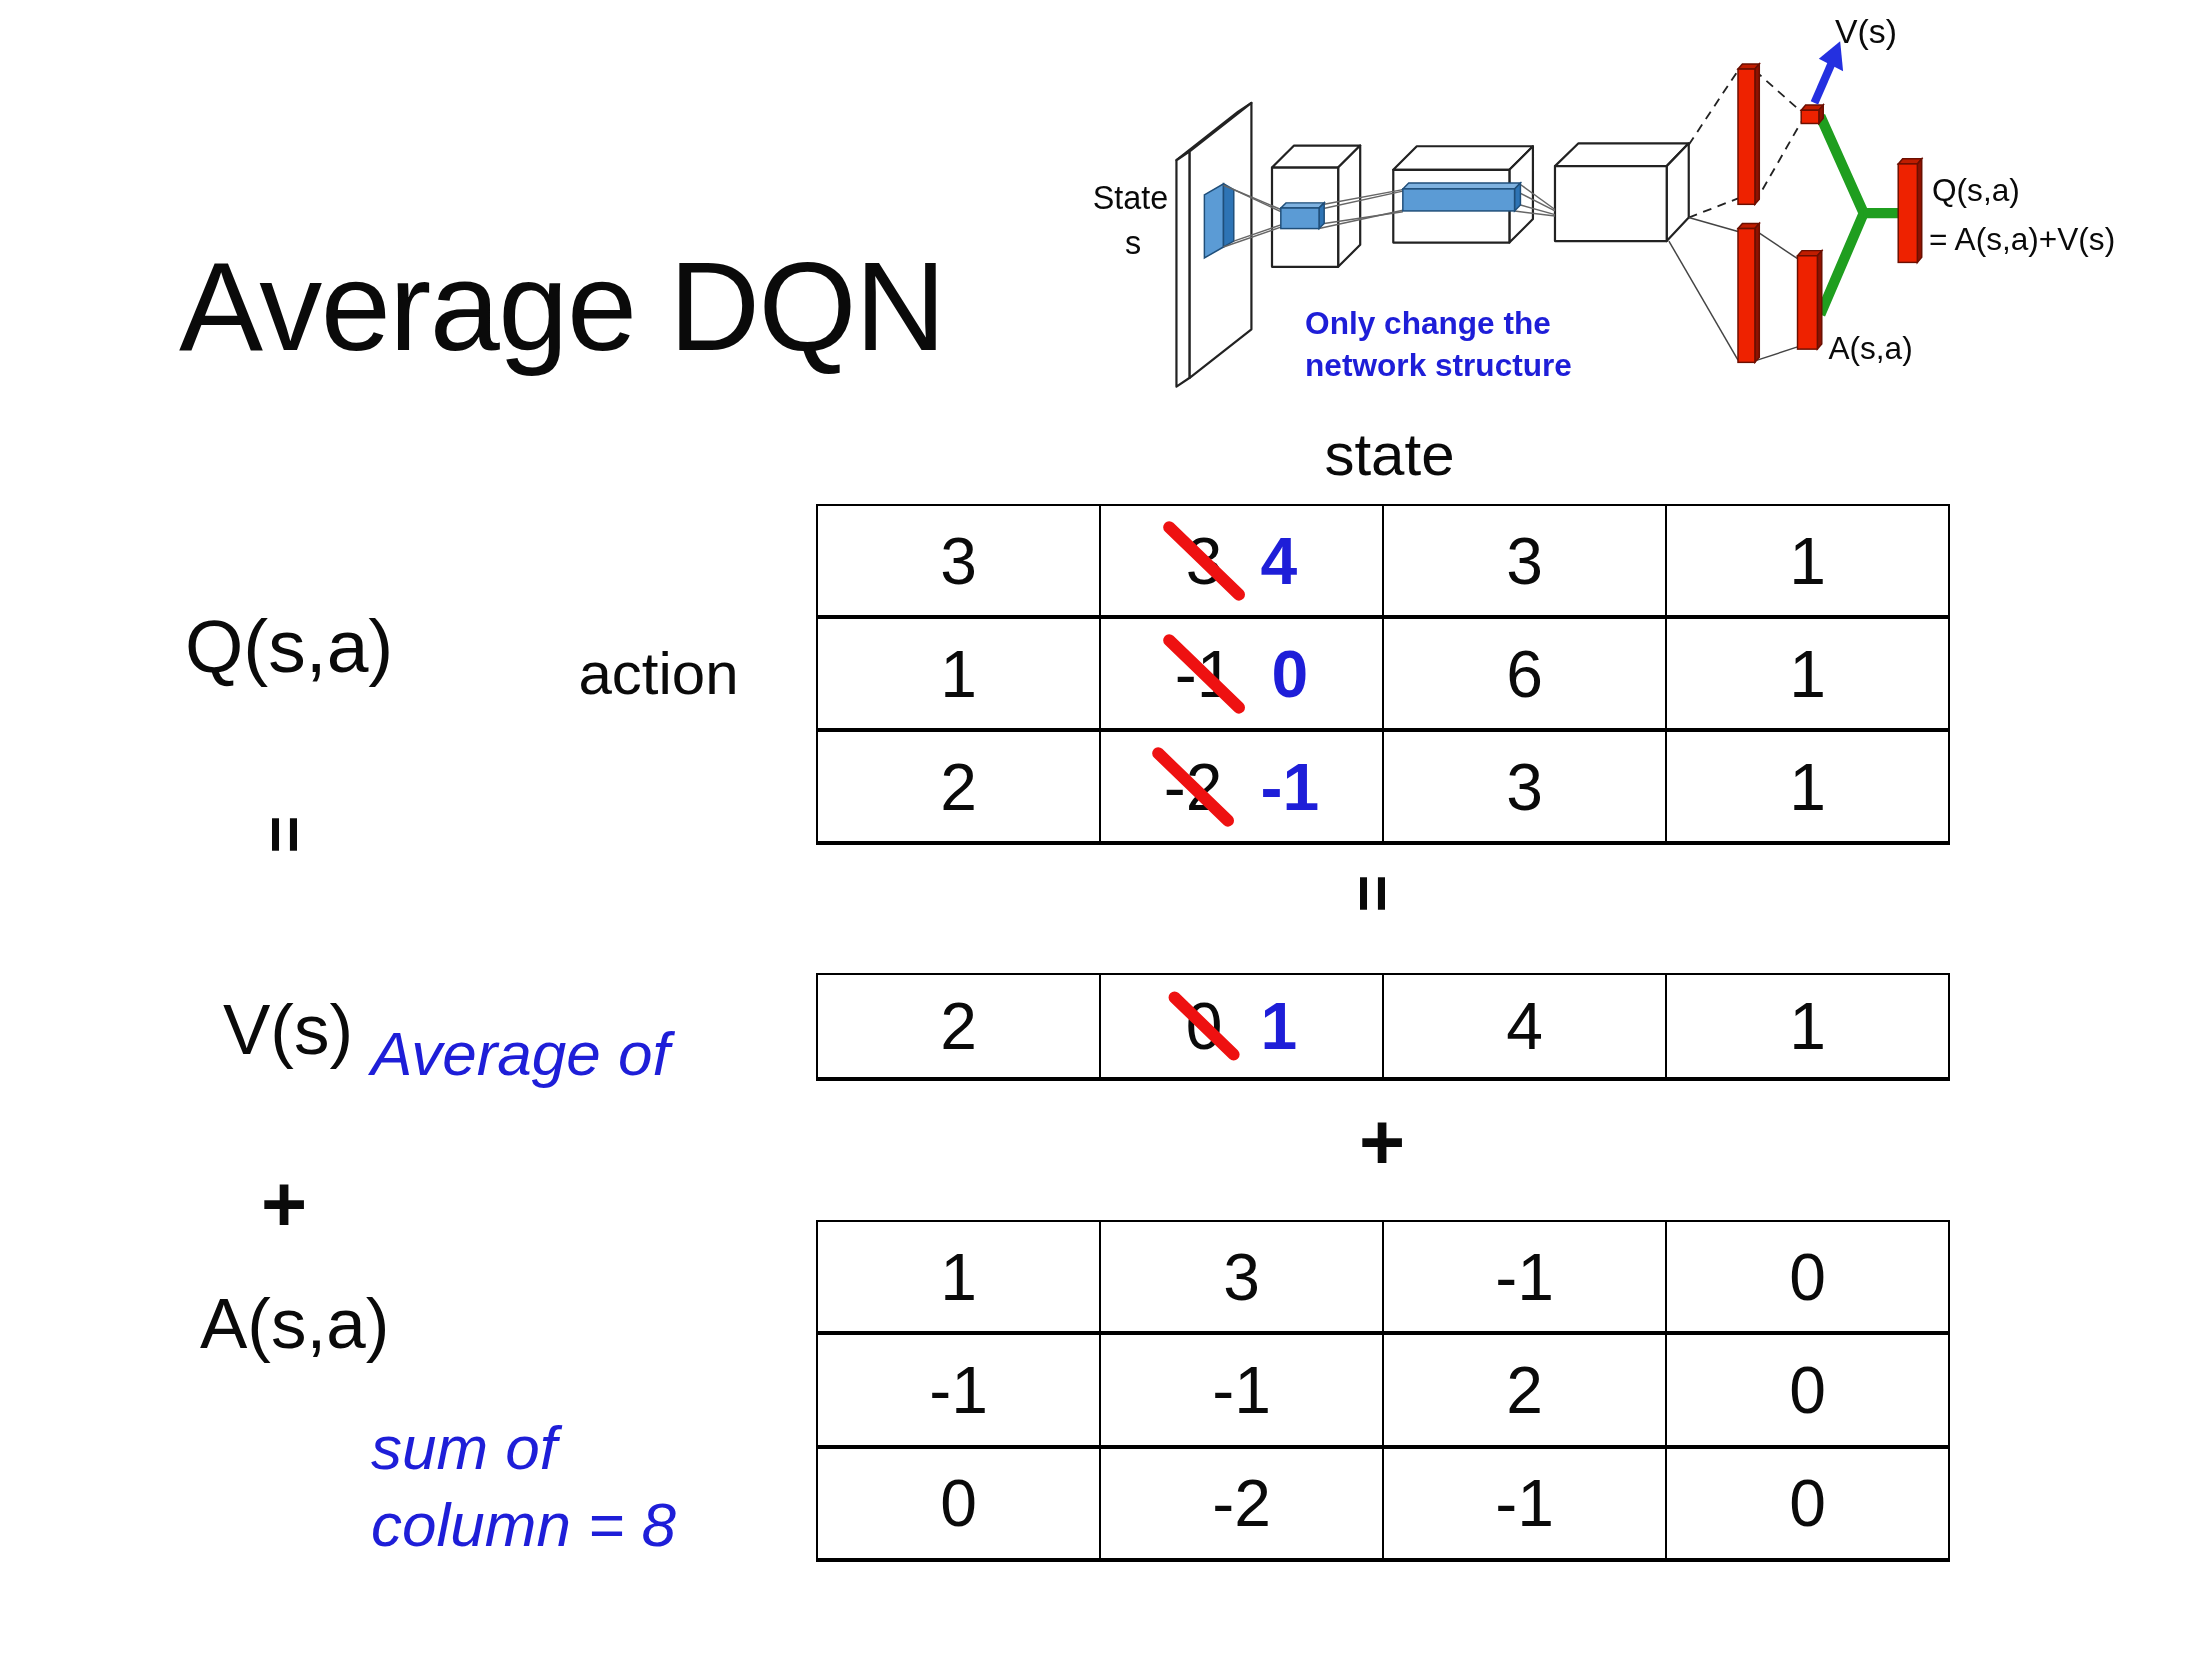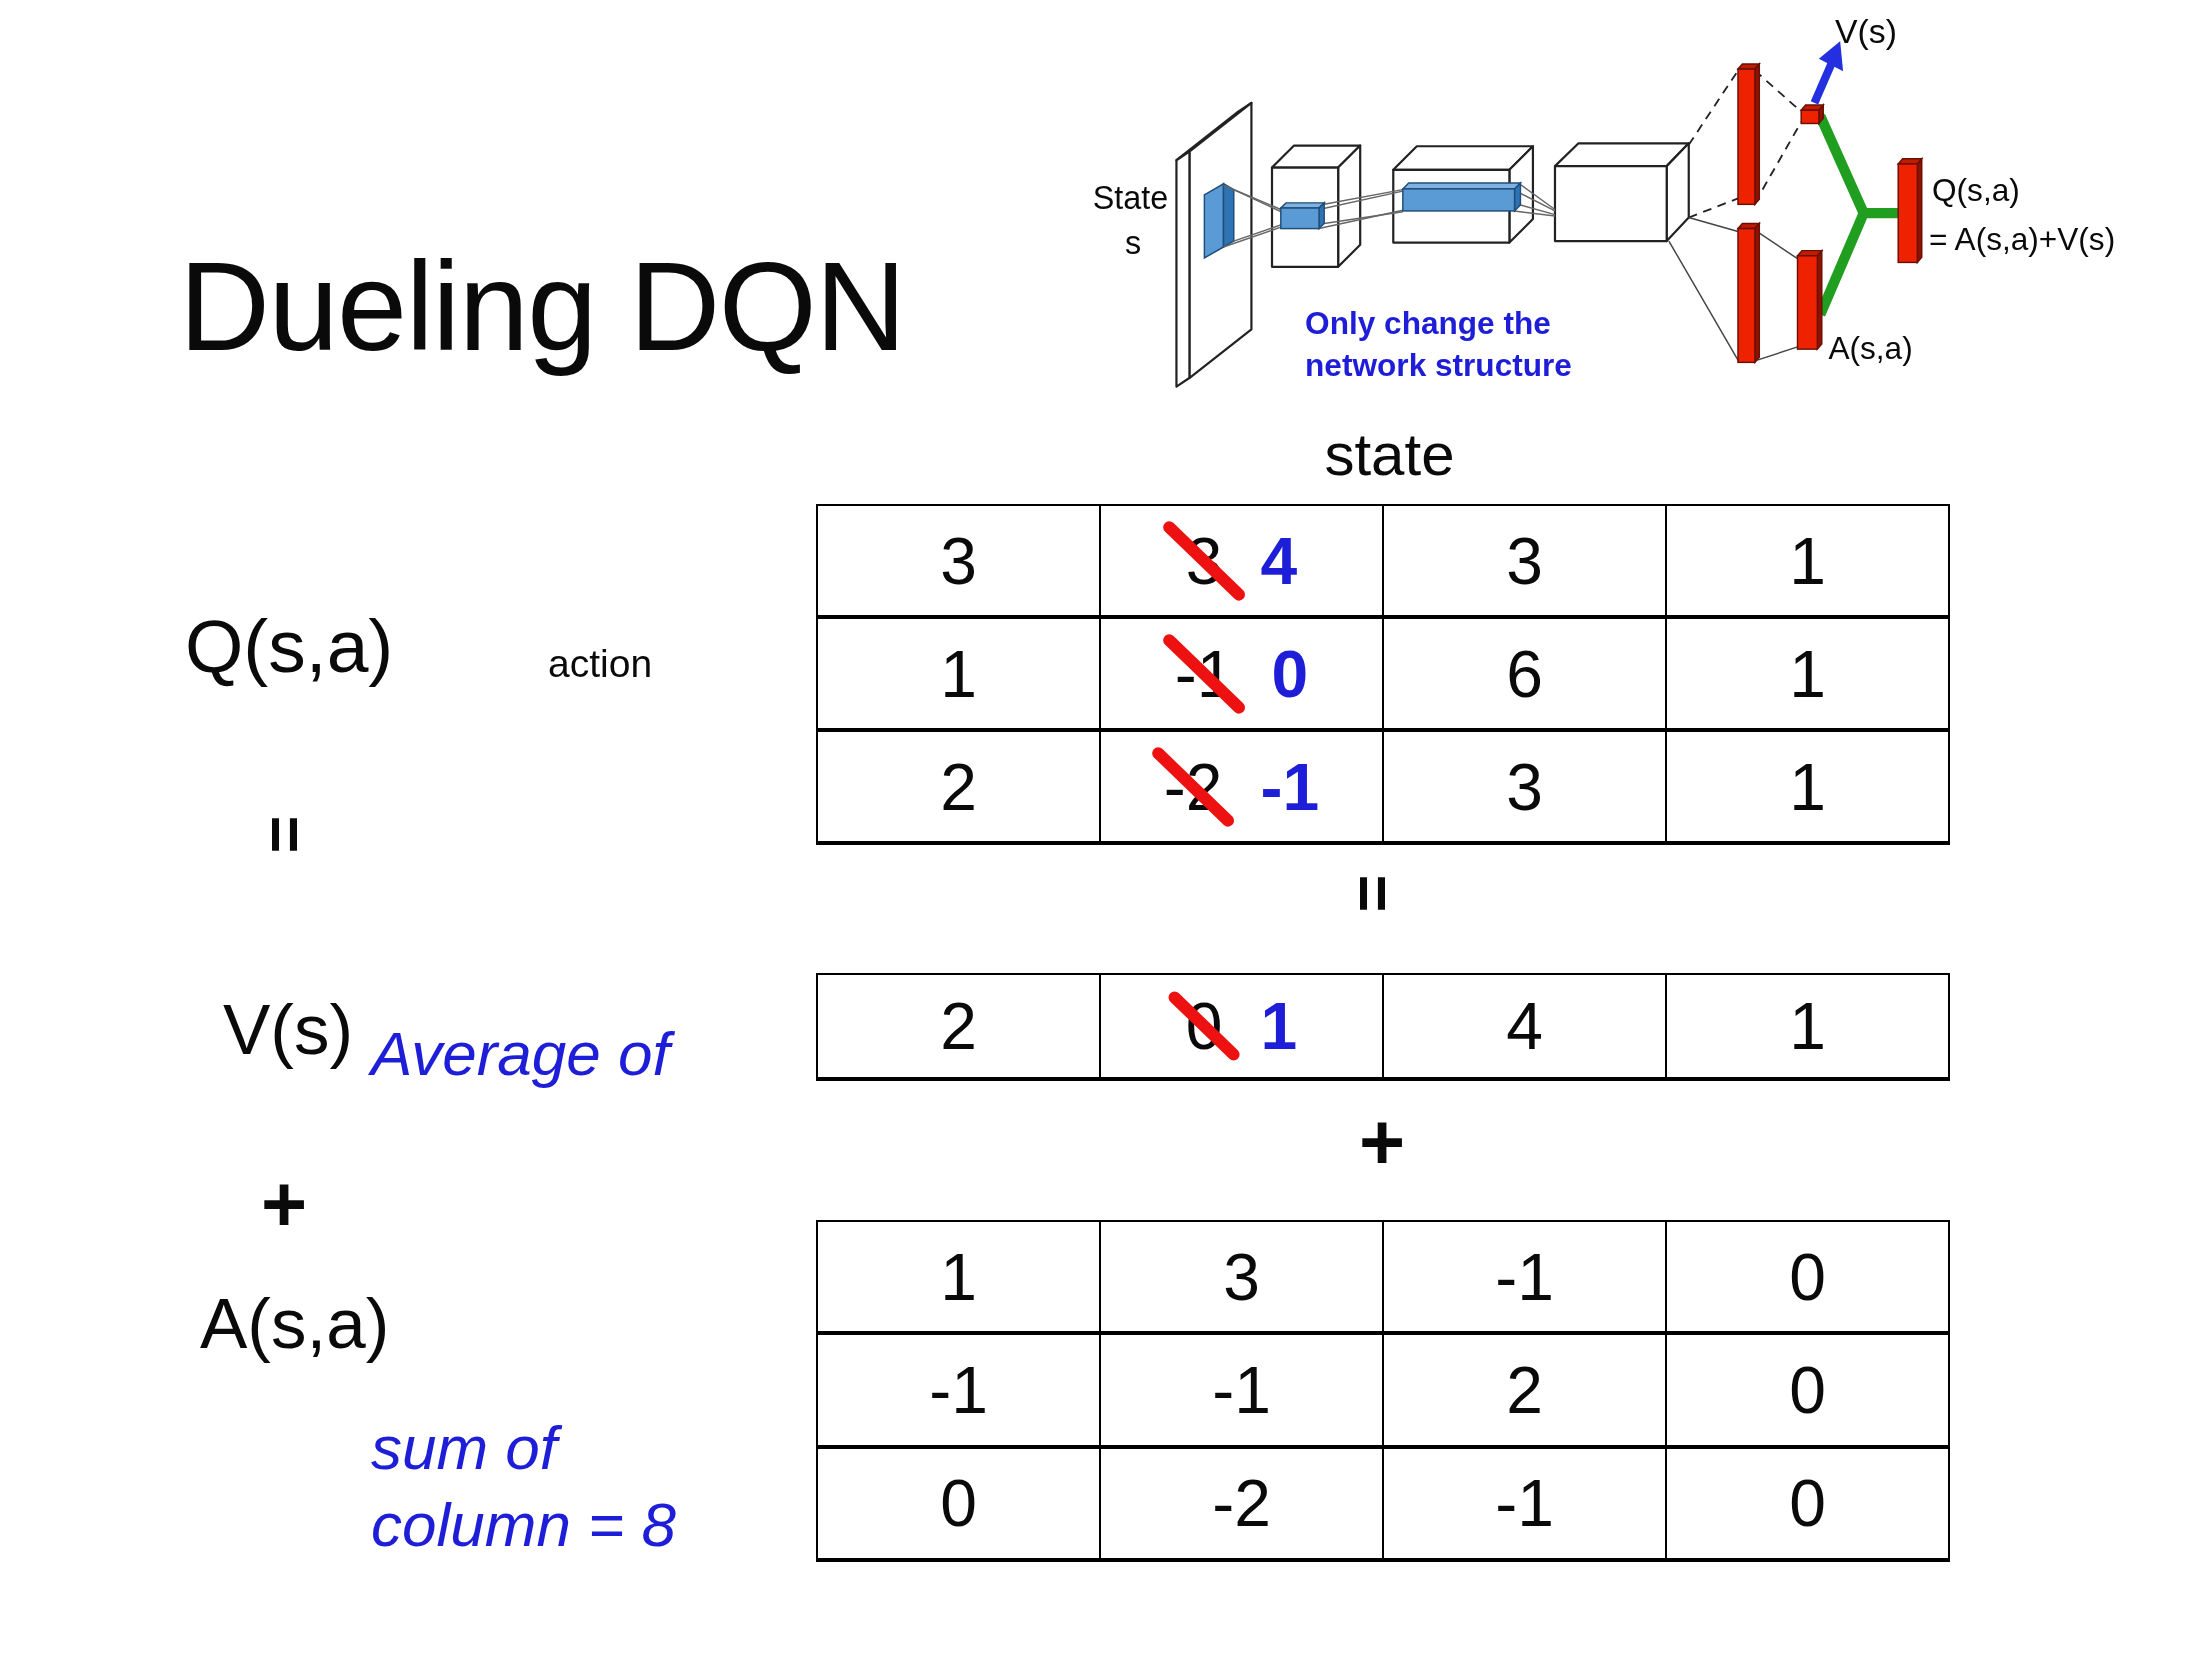--- a/index.html
+++ b/index.html
@@ -5,21 +5,21 @@
   html,body{margin:0;padding:0;background:#fff;}
   body{width:2205px;height:1654px;position:relative;overflow:hidden;
        font-family:"Liberation Sans",sans-serif;color:#0a0a0a;}
   .slide{position:absolute;inset:0;background:#ffffff;}
 
   .title{position:absolute;left:179px;top:147px;font-size:126px;line-height:1.2;
          font-weight:400;letter-spacing:-1.5px;color:#0a0a0a;}
 
   .lbl{position:absolute;line-height:1;white-space:nowrap;}
   .lbl-state{left:1250px;top:425px;width:279px;text-align:center;font-size:60px;}
-  .lbl-action{left:548px;top:644px;width:221px;text-align:left;font-size:39px;}
+  .lbl-action{left:548px;top:644px;width:221px;text-align:center;font-size:60px;}
   .lbl-q{left:185px;top:609px;font-size:75px;}
   .lbl-v{left:223px;top:994px;font-size:71px;}
   .lbl-a{left:200px;top:1288px;font-size:71px;}
 
   .note{position:absolute;color:var(--accent);font-size:62px;line-height:1.44;white-space:nowrap;}
   .note-avg{left:371px;top:1009px;}
   .note-sum{left:371px;top:1410px;line-height:1.24;}
   .note span{display:block;font-style:italic;}
 
   .op{position:absolute;display:flex;align-items:center;justify-content:center;}
@@ -47,21 +47,21 @@
 
   .diagram{position:absolute;left:1066px;top:0;width:1147px;height:441px;}
   .diagram text{font-family:"Liberation Sans",sans-serif;fill:#0a0a0a;}
   .diagram .bluetext{fill:var(--accent);font-weight:bold;}
 </style>
 </head>
 <body>
 
 <div class="slide">
 
-  <h1 class="title">Dueling DQN</h1>
+  <h1 class="title">Average DQN</h1>
 
   <svg class="diagram" viewBox="0 0 1560 600">
 
     <g stroke="#222" stroke-width="3" fill="#fff" stroke-linejoin="round">
       <polygon points="150,218 234,152 252,140 168,206"></polygon>
       <polygon points="150,218 168,206 168,514 150,526"></polygon>
       <polygon points="168,206 252,140 252,448 168,514"></polygon>
     </g>
 
     <g stroke="#1f4e79" stroke-width="2">

